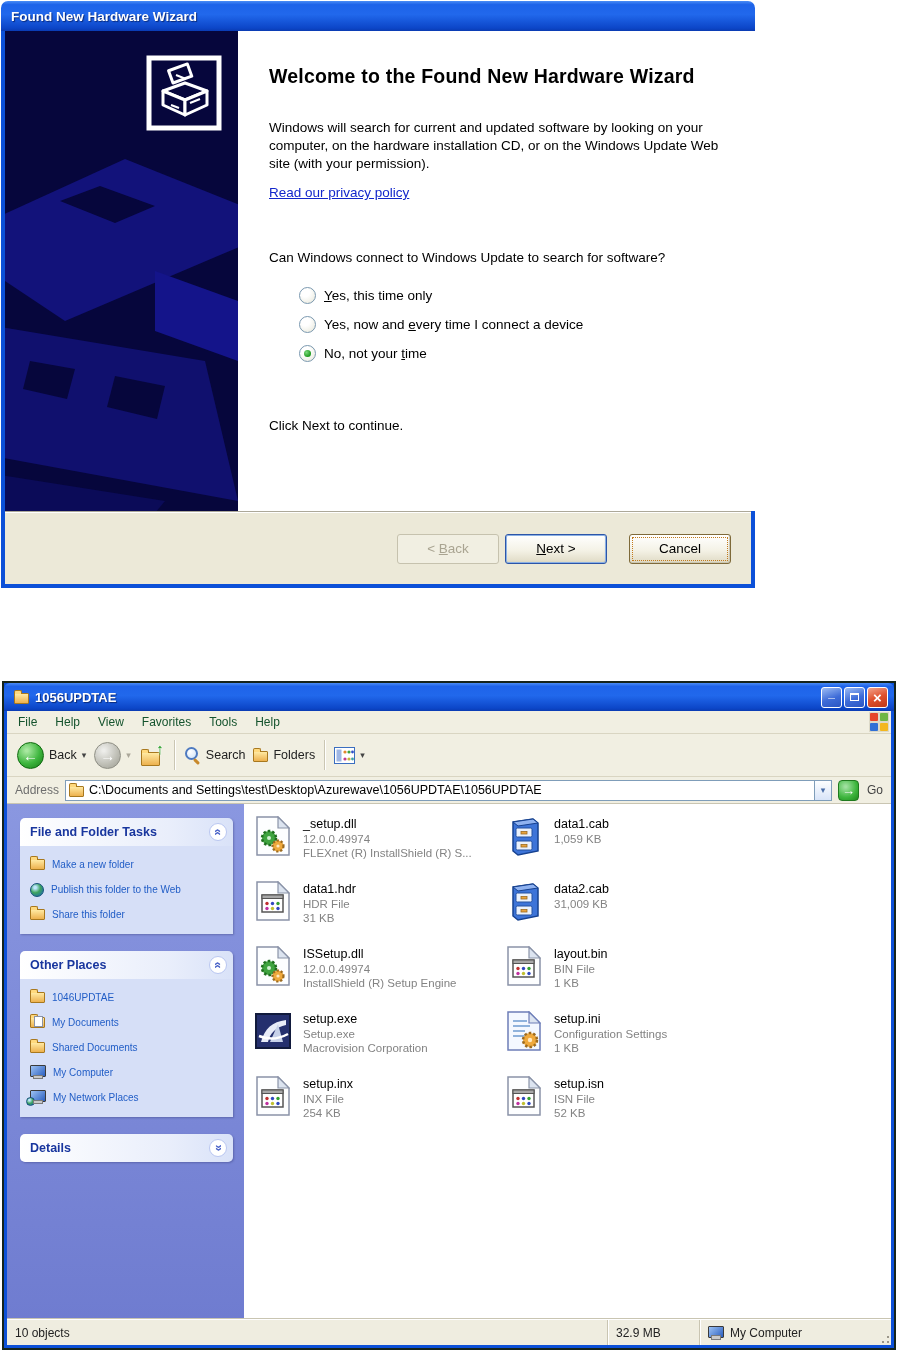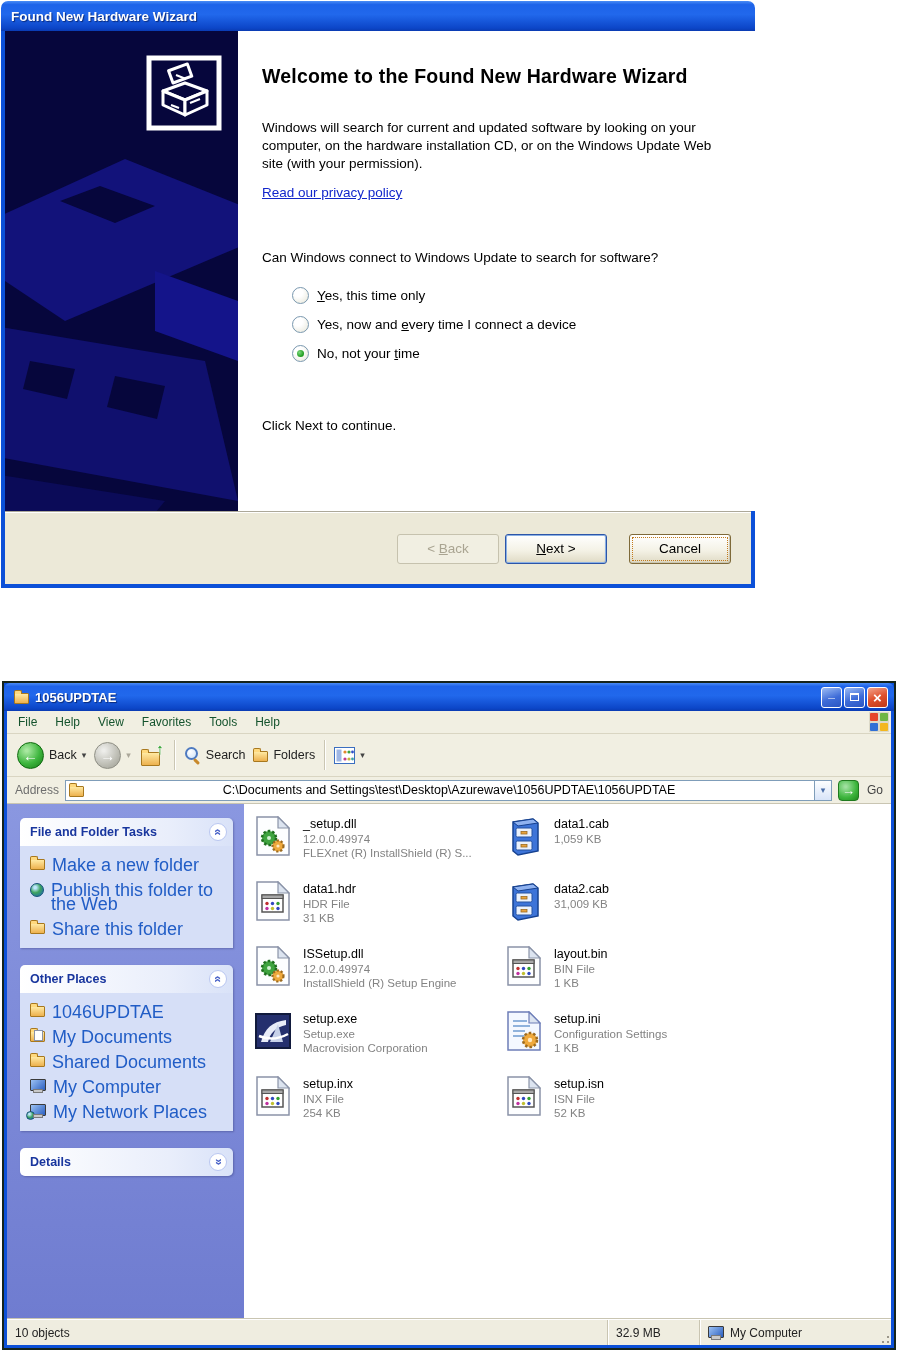--- a/index.html
+++ b/index.html
@@ -10,21 +10,21 @@
     height:30px; display:flex; align-items:center; padding:0 6px 0 10px;
     background:linear-gradient(180deg,#4A8CF5 0%,#1E63E9 12%,#2168EC 45%,#0C46C8 90%,#0A3BB2 100%);
     border-radius:7px 7px 0 0; color:#fff; font-weight:bold; font-size:13.5px;
     text-shadow:1px 1px 1px #0a2a7a;
   }
   .winframe { border-left:4px solid #0C50D8; border-right:4px solid #0C50D8; border-bottom:4px solid #0C50D8; }
 
   
   #wizard { position:absolute; left:1px; top:1px; width:754px; height:587px; }
   .wiz-shell { background:#fff; height:557px; display:flex; flex-direction:column; }
-  .wiz-main { display:flex; height:482px; }
+  .wiz-main { display:flex; height:482px;gap:7px; }
   .wiz-art { width:233px; background:#06063C; position:relative; overflow:hidden; flex:none; }
   .wiz-art svg.mark { position:absolute; left:0; top:0; }
   .hw-icon { position:absolute; top:24px; right:16px; }
   .wiz-content { flex:1; padding:32px 36px 0 24px; background:#fff; }
   .wiz-content h1 { font-size:19.5px; line-height:26px; font-weight:bold; color:#000; width:460px; letter-spacing:.2px; }
   .wbody { margin-top:30px; width:462px; font-size:13.5px; line-height:18px; color:#000; }
   .wlink { display:inline-block; margin-top:12px; font-size:13.5px; color:#1226CB; text-decoration:underline; cursor:pointer; }
   .wquestion { margin-top:48px; width:430px; font-size:13.5px; line-height:18px; color:#000; }
   .opts { margin:20px 0 0 30px; }
   .opt { display:flex; align-items:center; gap:8px; margin-bottom:12px; font-size:13.5px; }
@@ -79,42 +79,42 @@
   .upwrap .cfold { position:absolute; left:2px; bottom:1px; width:19px; height:14px; }
   .g-up { position:absolute; right:1px; top:-3px; color:#1D9A1D; font-weight:bold; font-size:15px; text-shadow:0 0 2px #fff,0 0 2px #fff; }
   .g-up::before { content:"\2191"; }
   .mag { width:17px; height:17px; position:relative; flex:none; }
   .mag::before { content:""; position:absolute; top:0; left:1px; width:9px; height:9px; border:2.5px solid #4E7AC0;
     border-radius:50%; background:radial-gradient(circle at 35% 30%,#fff,#CFE3F8); }
   .mag::after { content:""; position:absolute; bottom:1px; right:1px; width:7px; height:3px; background:#C8892B; border-radius:2px; transform:rotate(45deg); }
 
   .x-addr { height:27px; background:#F1EFE2; border-bottom:1px solid #C9C5B2; display:flex; align-items:center; padding:0 4px 0 8px; gap:6px; }
   .addr-label { font-size:12px; color:#6E6E6E; }
-  .addr-box { flex:1; height:21px; background:#fff; border:1px solid #7F9DB9; display:flex; align-items:center; padding:0 0 0 3px; gap:5px; font-size:12.5px;text-align:center; }
+  .addr-box { flex:1; height:21px; background:#fff; border:1px solid #7F9DB9; display:flex; align-items:center; padding:0 0 0 3px; gap:5px; font-size:12.5px; }
   .addr-box .path { flex:1; white-space:nowrap; overflow:hidden; }
   .addr-drop { width:17px; height:19px; border-left:1px solid #7F9DB9; background:linear-gradient(180deg,#FDFEFF,#D8E4F8);
     display:flex; align-items:center; justify-content:center; color:#4A6EA8; font-size:9px; cursor:pointer; }
   .gobtn { width:21px; height:21px; border-radius:4px; border:1px solid #1E7A1E; color:#fff; font-weight:bold; font-size:13px;
     background:radial-gradient(circle at 35% 30%,#9FE09F 5%,#3DB53D 60%,#1E8A1E 100%); display:flex; align-items:center; justify-content:center; cursor:pointer; }
   .g-go::before { content:"\2192"; }
   .golabel { font-size:12px; color:#444; margin:0 4px 0 2px; }
 
   .x-body { flex:1; display:flex; overflow:hidden; }
   .x-side { width:237px; flex:none; background:linear-gradient(180deg,#8A97E0 0%,#6F7CD0 100%); padding:14px 11px 0 13px; }
   .panel { margin-bottom:17px; border-radius:5px 5px 0 0; overflow:hidden; box-shadow:1px 1px 2px rgba(10,10,60,.25); }
   .panel.closed { border-radius:5px; }
   .phead { height:28px; background:linear-gradient(90deg,#FFFFFF 0%,#E9EEFB 70%,#D9E2F8 100%);
     display:flex; align-items:center; justify-content:space-between; padding:0 6px 0 10px; cursor:pointer; }
   .phead .pt { font-size:12.5px; font-weight:bold; color:#19369E; }
   .chevcirc { width:18px; height:18px; border-radius:50%; background:#fff; border:1px solid #B9C6F0;
     display:flex; align-items:center; justify-content:center; color:#4A63C8; font-weight:bold; font-size:12px; }
   .g-chevup::before { content:"\00AB"; display:inline-block; transform:rotate(90deg); }
   .g-chevdn::before { content:"\00AB"; display:inline-block; transform:rotate(-90deg); }
   .pbody { background:#D6DFF7; padding:11px 8px 8px 10px; }
-  .pitem { display:flex; gap:7px; margin-bottom:10px; font-size:18px; color:#215DC6; cursor:pointer; align-items:flex-start; line-height:14px; }
+  .pitem { display:flex; gap:7px; margin-bottom:10px; font-size:10px; color:#215DC6; cursor:pointer; align-items:flex-start; line-height:14px; }
   .pitem:last-child { margin-bottom:4px; }
   .pitem .lbl { padding-top:1px; }
 
   .cfold { display:inline-block; width:15px; height:11px; flex:none; position:relative; margin-top:2px;
     background:linear-gradient(180deg,#FFE9A2,#EDB14E); border:1px solid #A8781E; border-radius:1px; }
   .cfold::before { content:""; position:absolute; top:-4px; left:-1px; width:6px; height:3px;
     background:#FFD97E; border:1px solid #A8781E; border-bottom:0; border-radius:2px 2px 0 0; }
   .cfold.docs::after { content:""; position:absolute; left:3px; top:-2px; width:7px; height:9px; background:#fff; border:1px solid #8A93A8; }
   .globe { display:inline-block; width:14px; height:14px; flex:none; margin-top:1px; border-radius:50%; border:1px solid #14507A;
     background:radial-gradient(circle at 35% 30%,#BFE8FF 10%,#3FA35F 45%,#1C6EA8 90%); }

